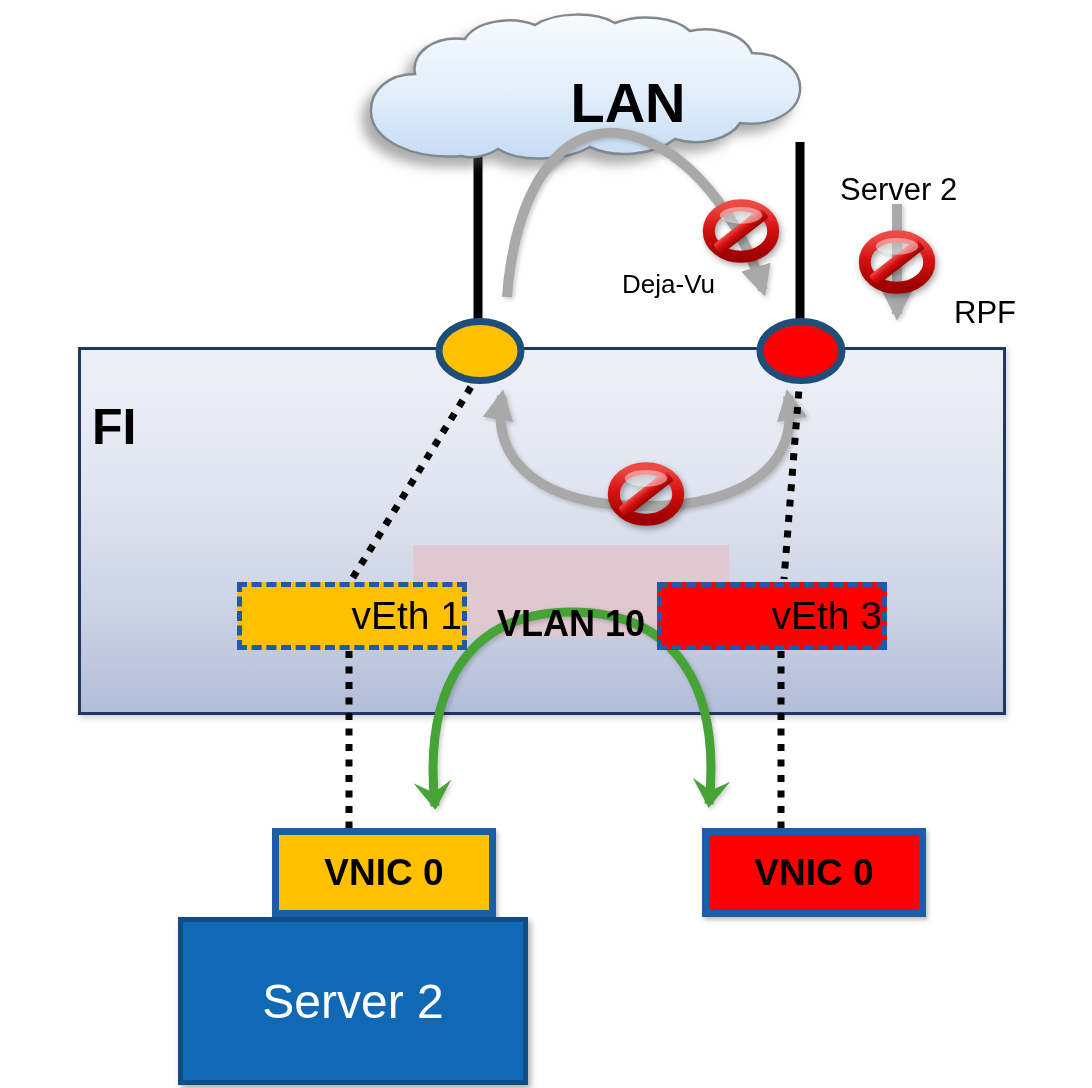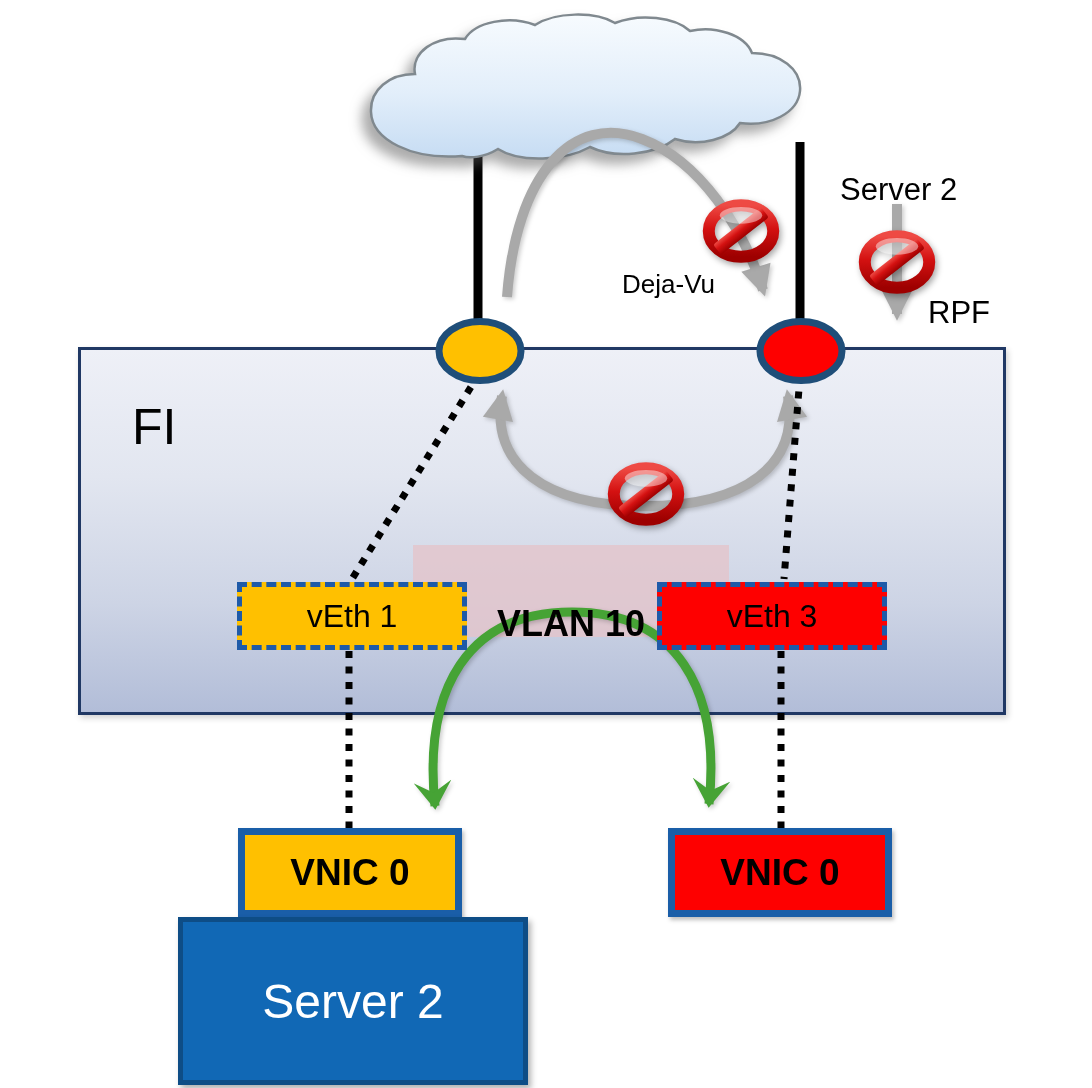--- a/index.html
+++ b/index.html
@@ -19,35 +19,35 @@
   }
   #vlan-rect{
     left:413px;top:545px;width:316px;height:92px;
     background:var(--c-vlan-pink);opacity:.8;z-index:2;
   }
   #wires{left:0;top:0;width:1092px;height:1088px;z-index:3;pointer-events:none;}
   .txt{z-index:4;}
   #lan-label{left:548px;top:72px;width:160px;text-align:center;font-size:56px;font-weight:bold;}
   #uplink-label{left:160px;top:220px;font-size:43px;}
   #server2-flow-label{left:840px;top:173px;font-size:31px;}
-  #rpf-label{left:928px;top:296px;font-size:31px;}
+  #rpf-label{left:954px;top:296px;font-size:31px;}
   #dejavu-label{left:622px;top:270px;font-size:26px;}
-  #fi-label{left:92px;top:400px;font-size:50px;font-weight:normal;margin-left:40px;}
+  #fi-label{left:92px;top:400px;font-size:50px;font-weight:bold;}
   #vlan-label{left:413px;top:568px;width:316px;text-align:center;font-size:36px;font-weight:bold;margin-top:36px;}
   .veth{
-    height:58px;display:flex;align-items:center;justify-content:center;
+    height:58px;display:flex;align-items:center;justify-content:flex-end;
     border:5px dashed var(--c-veth-dash-blue);
-    font-size:32px;color:#000;z-index:4;position:absolute;top:582px;width:220px;
+    font-size:39px;color:#000;z-index:4;position:absolute;top:582px;width:220px;
   }
   #veth1{left:237px;background:var(--c-accent-yellow);}
   #veth3{left:640px;background:var(--c-accent-red);margin-left:17px;}
   .vnic{
     width:210px;height:75px;display:flex;align-items:center;justify-content:center;
     border:7px solid var(--c-vnic-border);font-size:37px;font-weight:bold;color:#000;
-    position:absolute;top:828px;z-index:4;box-shadow:2px 3px 4px rgba(0,0,0,.25);
+    position:absolute;top:828px;z-index:4;box-shadow:2px 3px 4px rgba(0,0,0,.25);margin-left:34px;
   }
   #vnic-a{left:238px;background:var(--c-accent-yellow);}
   #vnic-b{left:668px;background:var(--c-accent-red);}
   .server{
     height:158px;display:flex;align-items:center;justify-content:center;
     background:var(--c-server-blue);border:5px solid var(--c-server-border);
     color:#fff;font-size:48px;position:absolute;top:917px;z-index:5;
     box-shadow:3px 4px 6px rgba(0,0,0,.3);
   }
   #server2{left:178px;width:340px;}
@@ -117,20 +117,21 @@
     <path d="M 435 806 C 423 688 468 612 572 612 C 676 612 721 688 709 804" fill="none" style="stroke:var(--c-arrow-green)" stroke-width="9" marker-start="url(#mGreen)" marker-end="url(#mGreen)" class="gray-shadow"></path>
 
     <ellipse cx="480" cy="351" rx="41" ry="29.5" style="fill:var(--c-accent-yellow);stroke:var(--c-port-ring-navy)" stroke-width="7"></ellipse>
     <ellipse cx="801" cy="351" rx="41" ry="29.5" style="fill:var(--c-accent-red);stroke:var(--c-port-ring-navy)" stroke-width="7"></ellipse>
 
     <use href="#noSign" x="699" y="196" width="84" height="70" class="soft-shadow"></use>
     <use href="#noSign" x="855" y="227" width="84" height="70" class="soft-shadow"></use>
     <use href="#noSign" x="604" y="459" width="84" height="70" class="soft-shadow"></use>
   </svg>
 
+  <div id="lan-label" class="abs lbl txt">LAN</div>
   <div id="server2-flow-label" class="abs lbl txt">Server 2</div>
   <div id="rpf-label" class="abs lbl txt">RPF</div>
   <div id="dejavu-label" class="abs lbl txt">Deja-Vu</div>
   <div id="fi-label" class="abs lbl txt">FI</div>
   <div id="vlan-label" class="abs lbl txt">VLAN 10</div>
 
   <div id="veth1" class="veth">
     <span>vEth 1</span>
   </div>
   <div id="veth3" class="veth">

